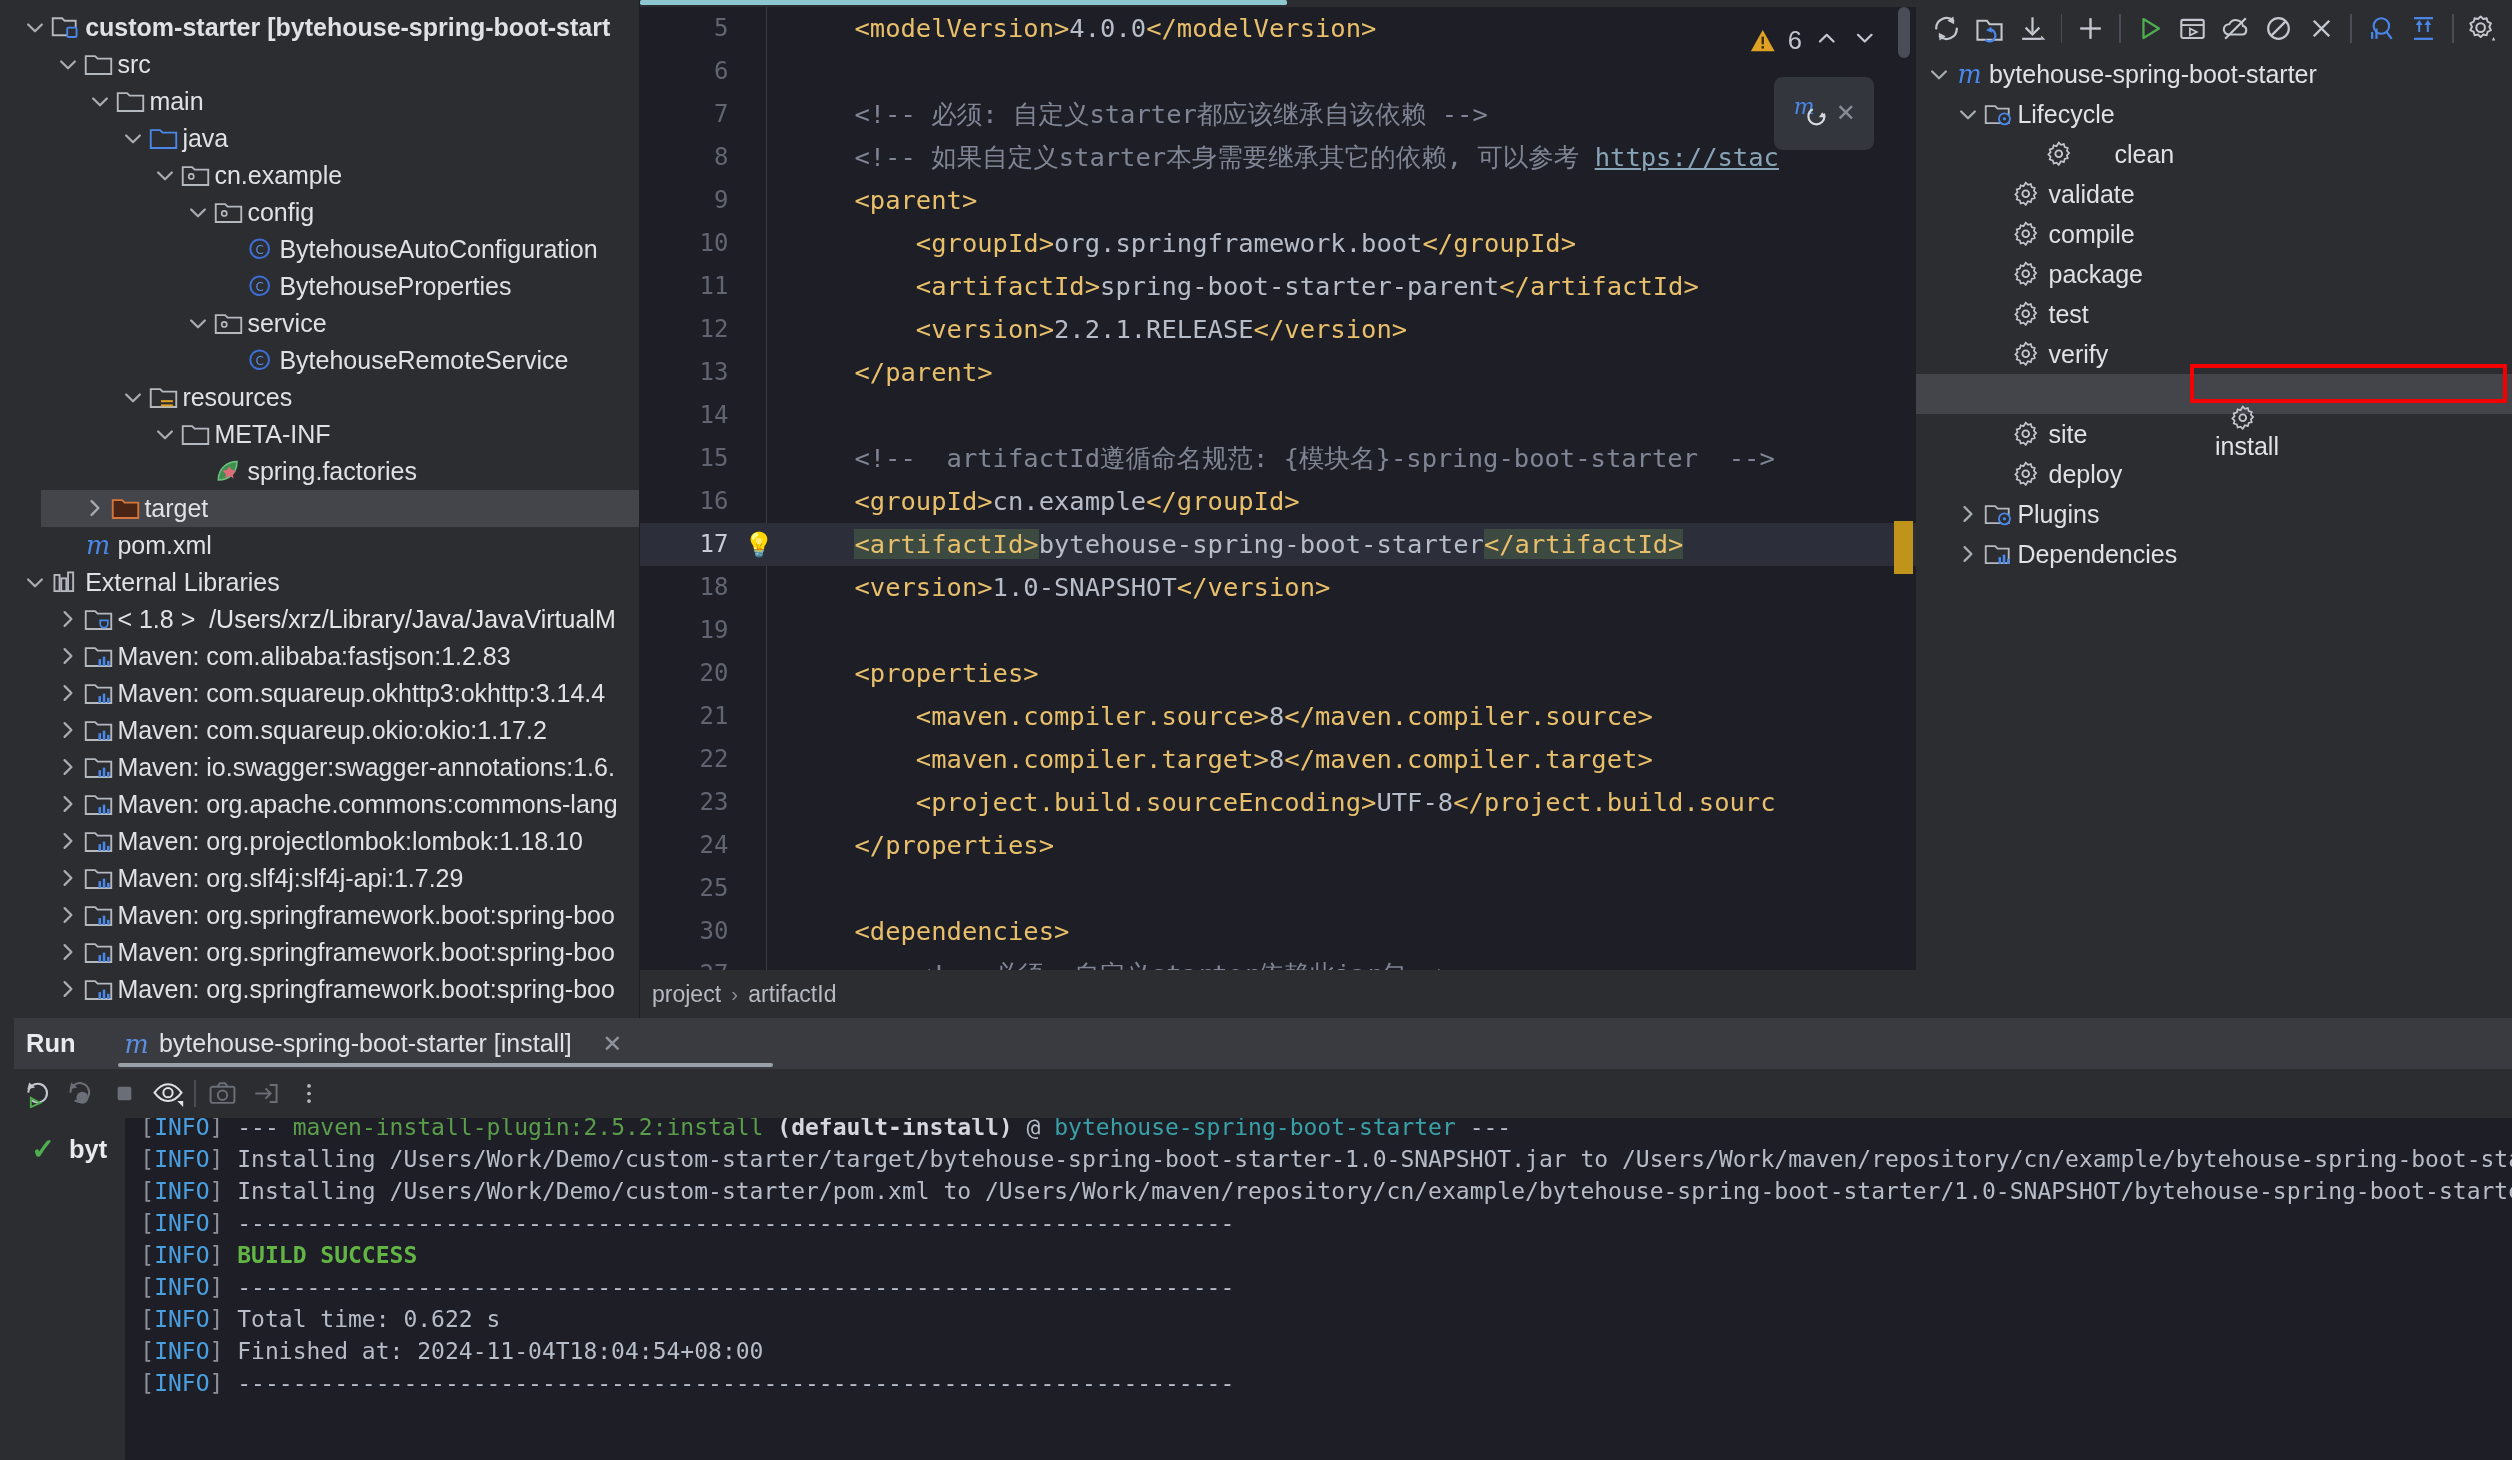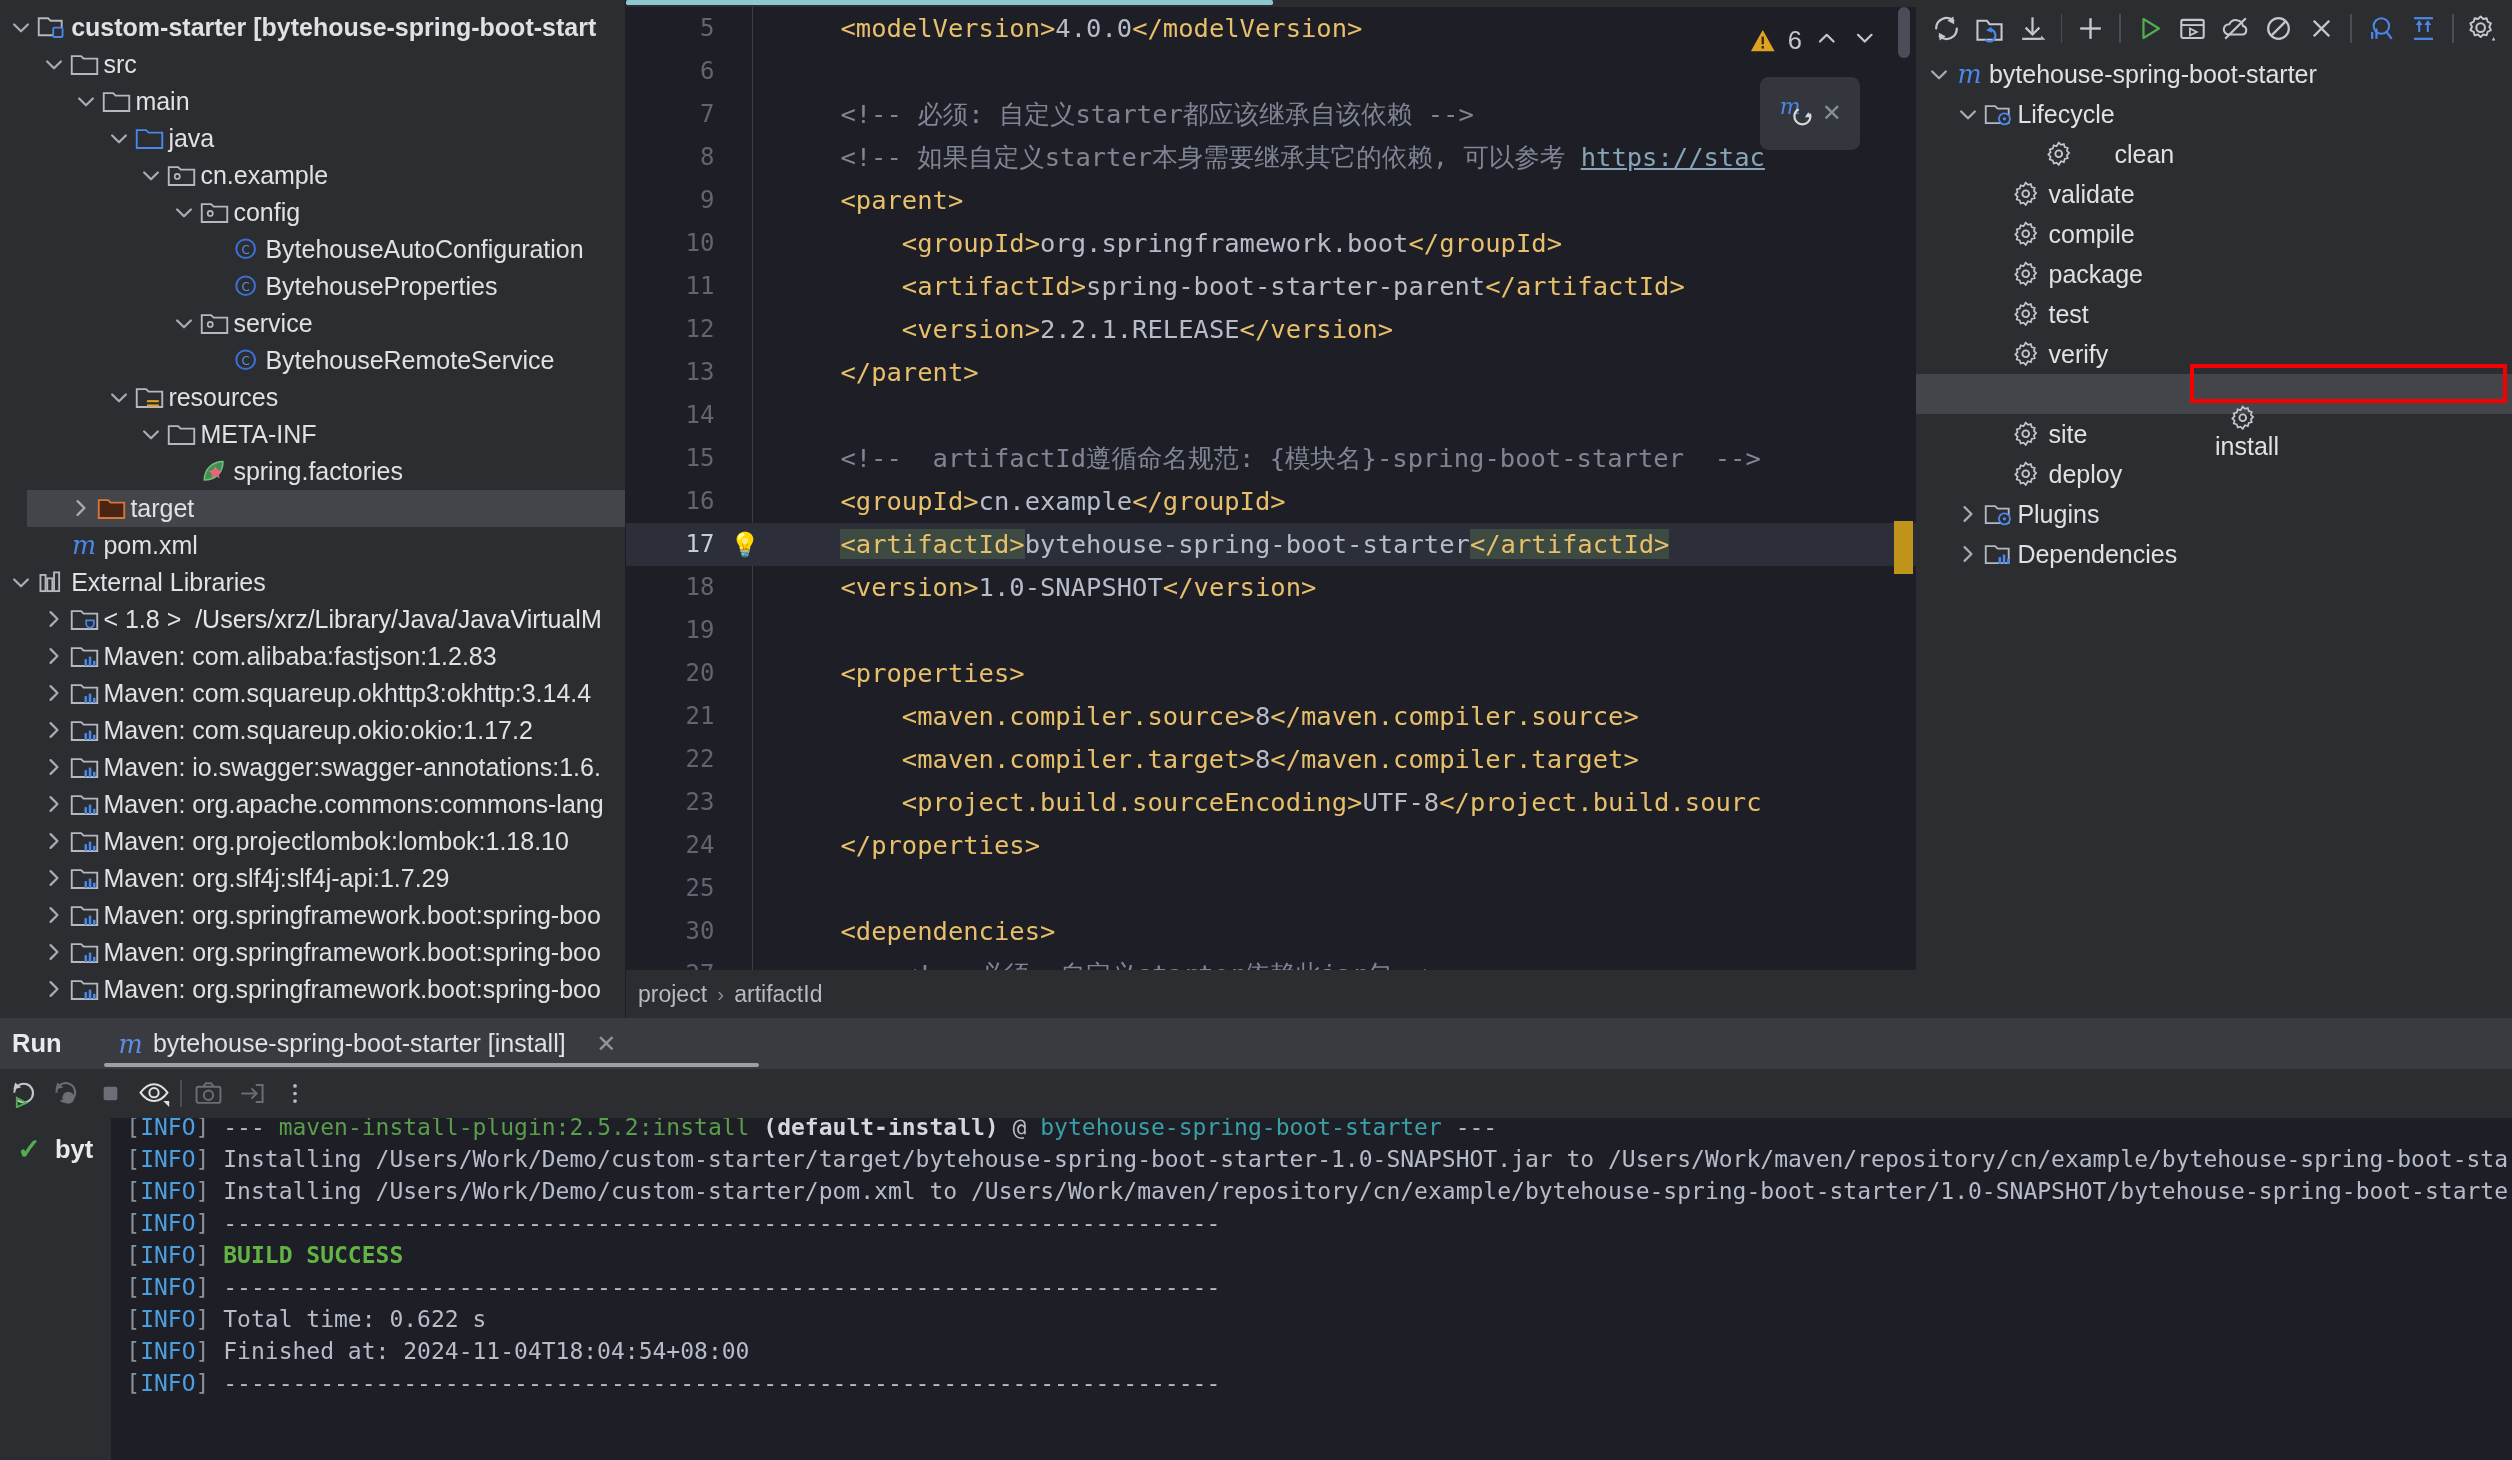--- a/index.html
+++ b/index.html
@@ -2,21 +2,21 @@
 <html style="font-size:13.6px"><head>
 <meta charset="utf-8">
 <style>
   * { box-sizing: border-box; margin: 0; padding: 0; }
   html, body {
     width: 2512px; height: 1460px;
     background: #2b2d30;
     font-family: "Liberation Sans", sans-serif;
     overflow: hidden;
   }
-  .ide { position: relative; width: 2512px; height: 1460px; display: flex; flex-direction: column; }
+  .ide { position: relative; width: 2512px; height: 1460px; display: flex; flex-direction: column; padding-left: 14px; }
 
   
   .top-area { display: flex; height: 1018px; width: 100%; }
 
   
   .project-panel {
     width: 625px; flex: 0 0 625px;
     background: #2b2d30;
     position: relative; overflow: hidden;
     padding-top: 8.5px;
@@ -119,21 +119,21 @@
   .gear-ic { width: 29px; flex: 0 0 29px; margin-right: 8.5px; display: inline-flex; align-items: center; justify-content: center; }
   .red-rect {
     position: absolute; left: 274px; top: 364px; width: 317px; height: 39px;
     border: 4.3px solid #f50000; pointer-events: none;
   }
 
   
   .run-panel { flex: 1 1 auto; display: flex; flex-direction: column; background: #2b2d30; }
   .run-header {
     height: 51px; display: flex; align-items: center; background: #393b40;
-    padding-left: 12px; gap: 8px; position: relative;
+    padding-left: 12px; gap: 0; position: relative;
   }
   .run-title { font-size: 25.5px; color: #e8eaed; font-weight: bold; margin-right: 49px; }
   .run-tab { display: flex; align-items: center; gap: 10.2px; font-size: 25px; color: #dfe1e5; }
   .run-tab .mico { font-family: "DejaVu Serif", serif; font-style: italic; color: #5a8fe0; font-size: 25.5px; }
   .run-tab .close-x { color: #8e939c; font-size: 24px; margin-left: 20.4px; }
   .run-underline { position: absolute; left: 104px; bottom: 1.7px; width: 655px; height: 4.3px; background: #9aa0a8; border-radius: 2.6px; }
 
   .run-body { flex: 1 1 auto; display: flex; position: relative; background: #1e1f26; }
   .run-left {
     width: 111px; flex: 0 0 111px; background: #2b2d30; position: relative;

